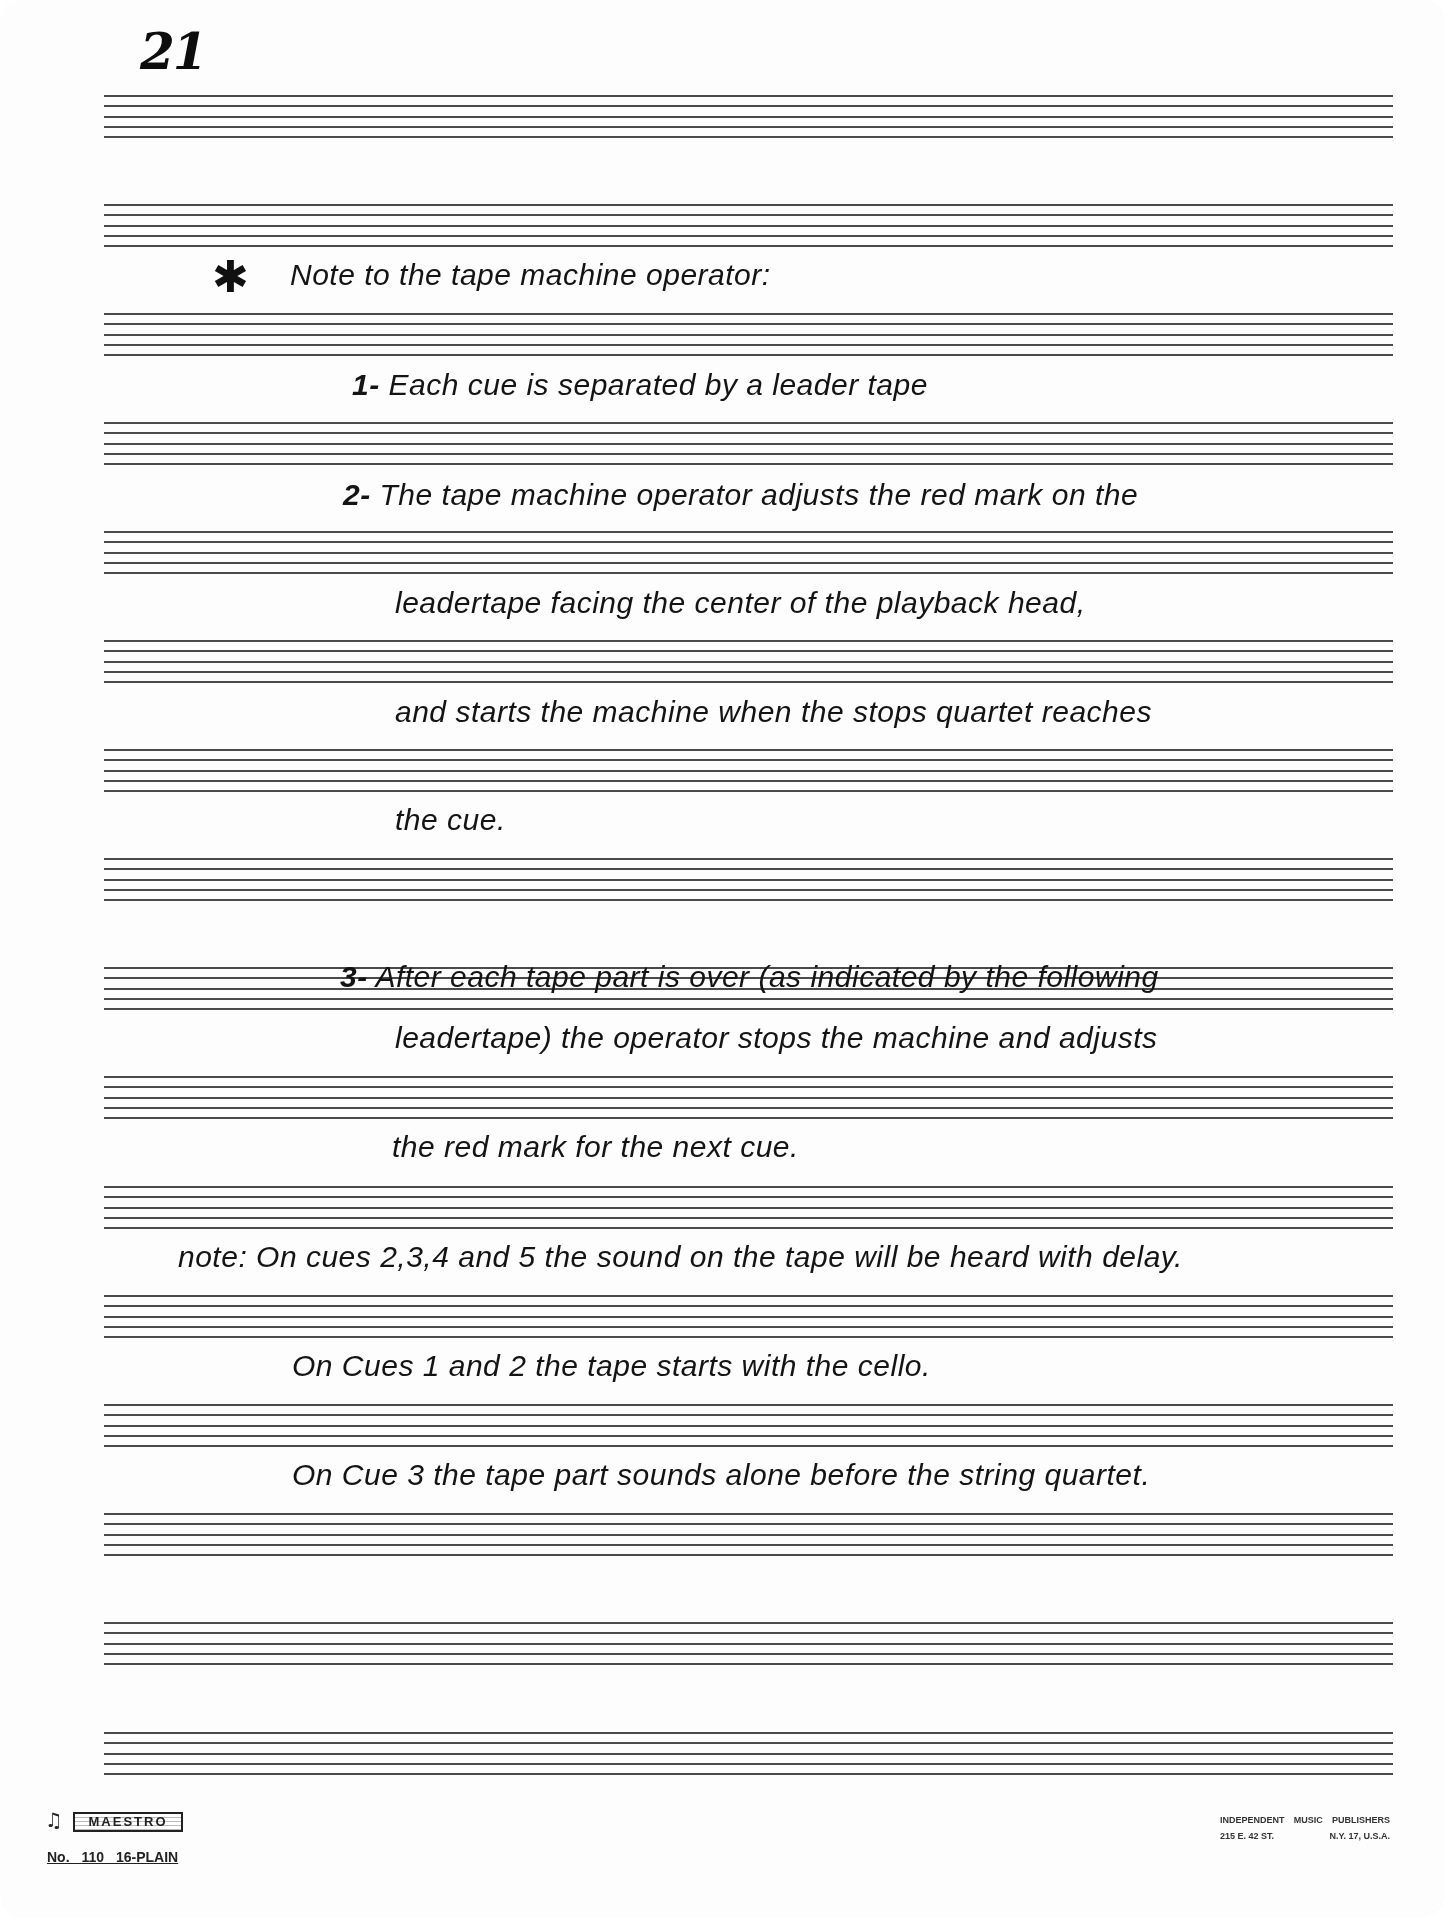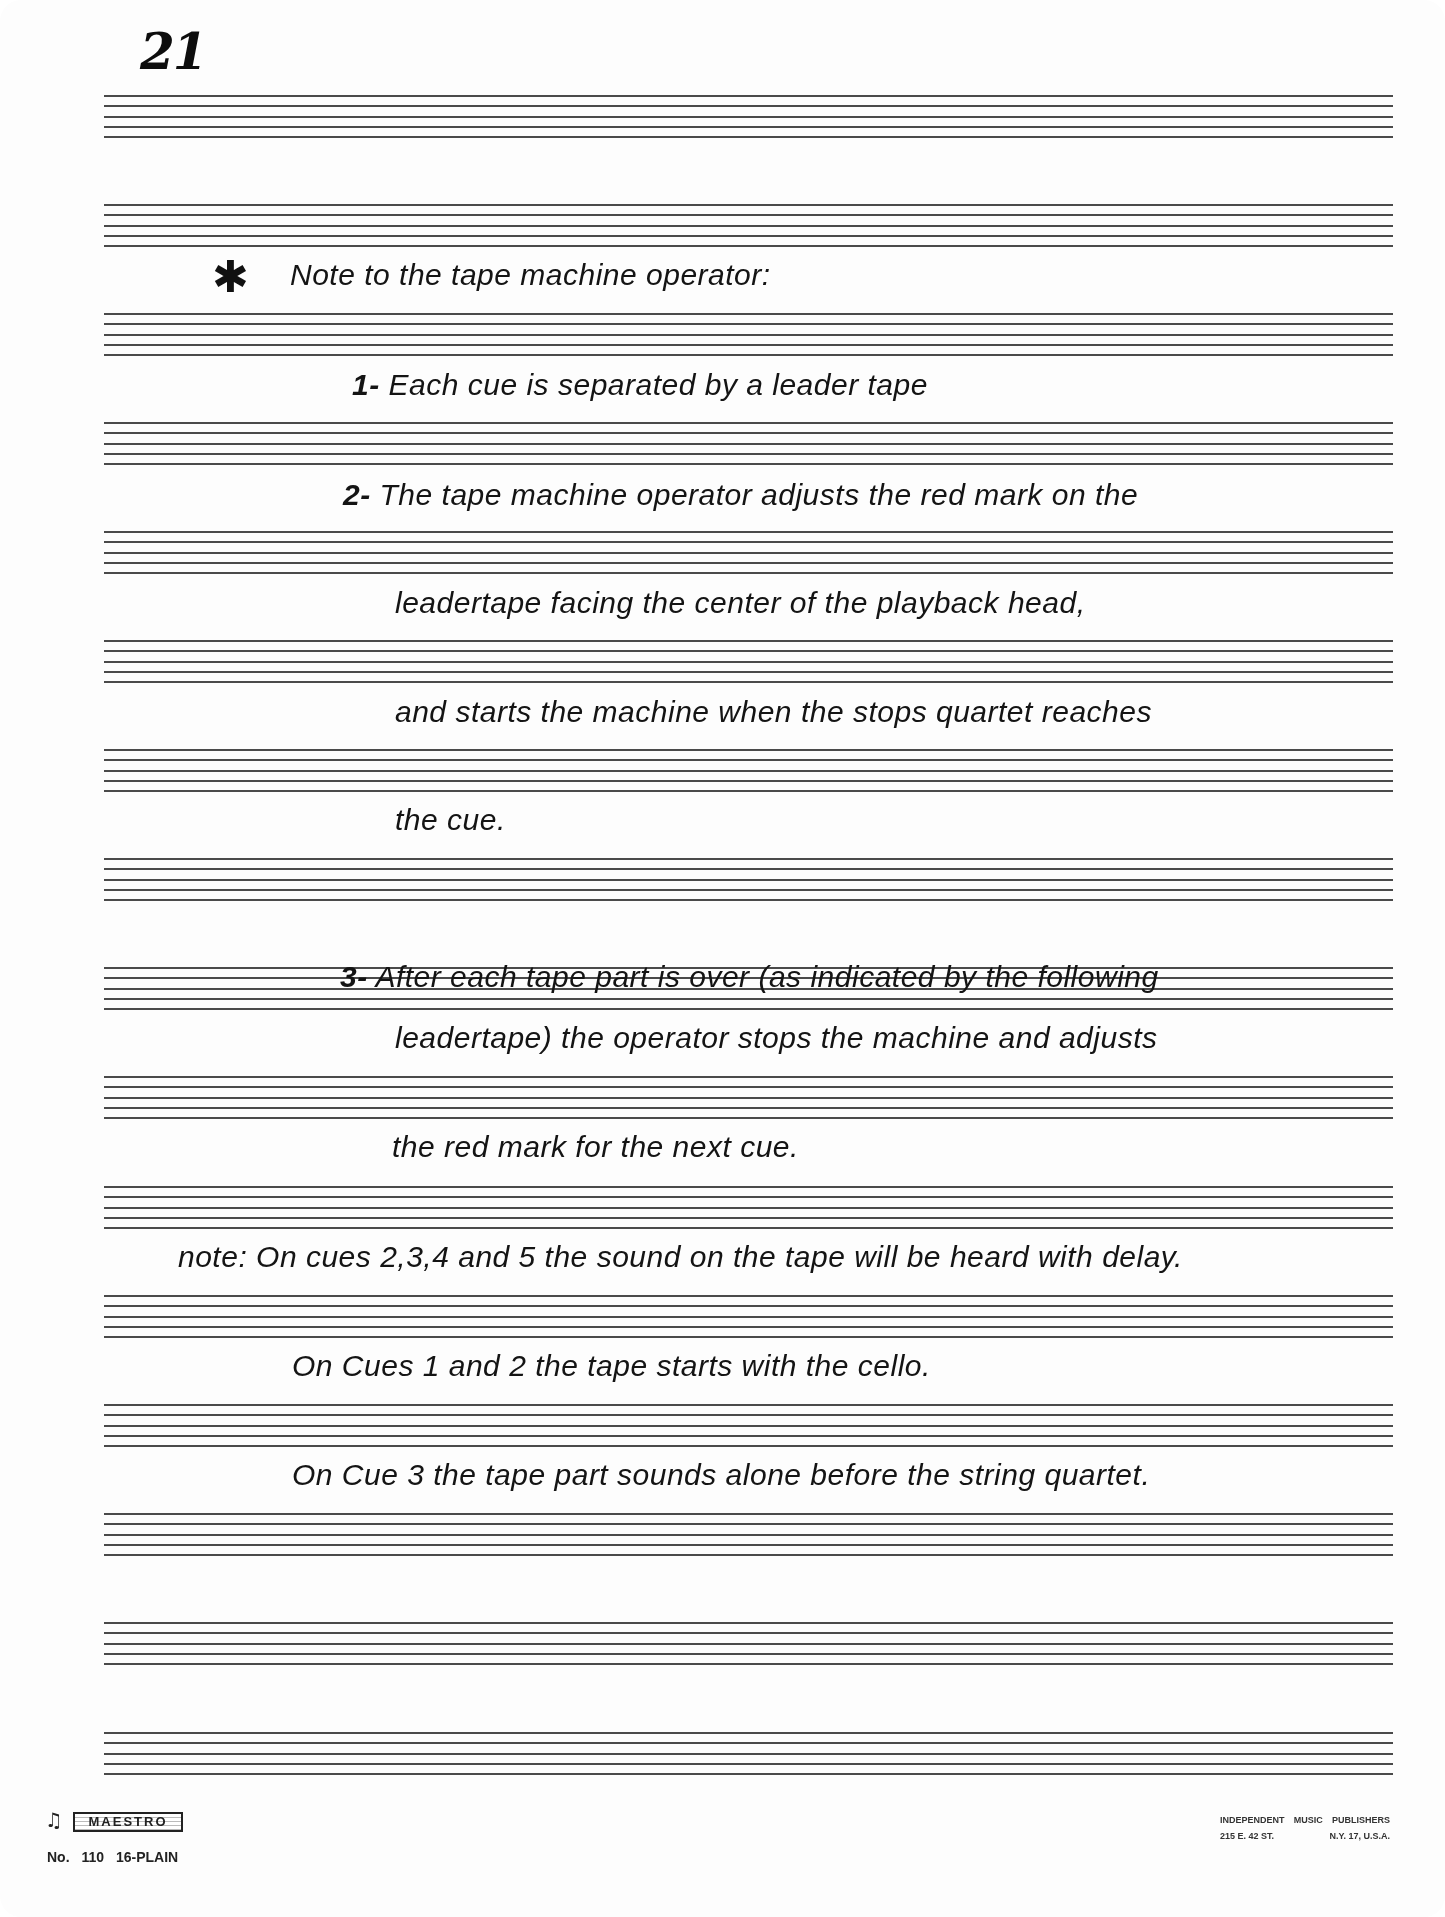--- a/index.html
+++ b/index.html
@@ -12,21 +12,21 @@
   .staff .line:nth-child(2) { top: 10px; }
   .staff .line:nth-child(3) { top: 20.5px; }
   .staff .line:nth-child(4) { top: 31px; }
   .staff .line:nth-child(5) { top: 41px; }
   .hw { position: absolute; font-family: Liberation Sans, sans-serif; font-style: italic; font-size: 30px; color: #141414; white-space: nowrap; letter-spacing: 0.5px; }
   .hw .num { font-weight: bold; }
   .asterisk { position: absolute; left: 212px; top: 255px; font-family: "DejaVu Sans", sans-serif; font-weight: bold; font-size: 44px; line-height: 1; color: #111; }
   .logo { position: absolute; left: 45px; top: 1806px; width: 140px; height: 28px; }
   .logo .box { position: absolute; left: 28px; top: 6px; width: 110px; height: 20px; border: 2px solid #222; box-sizing: border-box; font-family: "Liberation Sans", sans-serif; font-weight: bold; font-size: 13px; letter-spacing: 2px; line-height: 16px; text-align: center; color: #222; background: repeating-linear-gradient(to bottom, #fff 0, #fff 3px, #bbb 3px, #bbb 4px); }
   .logo .notes { position: absolute; left: 0; top: 0; width: 30px; height: 32px; font-size: 20px; line-height: 28px; color: #222; }
-  .paper-code { position: absolute; left: 47px; top: 1849px; font-family: "Liberation Sans", sans-serif; font-weight: bold; font-size: 14px; color: #222; word-spacing: 8px; }
+  .paper-code { position: absolute; left: 47px; top: 1849px; font-family: "Liberation Sans", sans-serif; font-weight: bold; font-size: 14px; color: #222; word-spacing: 8px; text-decoration: underline; }
   .publisher { position: absolute; left: 1220px; top: 1815px; width: 170px; font-family: Liberation Sans, sans-serif; font-weight: bold; font-size: 9px; color: #333; }
   .publisher .row { display: flex; justify-content: space-between; margin-bottom: 6px; }
 </style>
 </head>
 <body>
 
 <div class="page">
 
   <div class="page-number">21</div>
 

